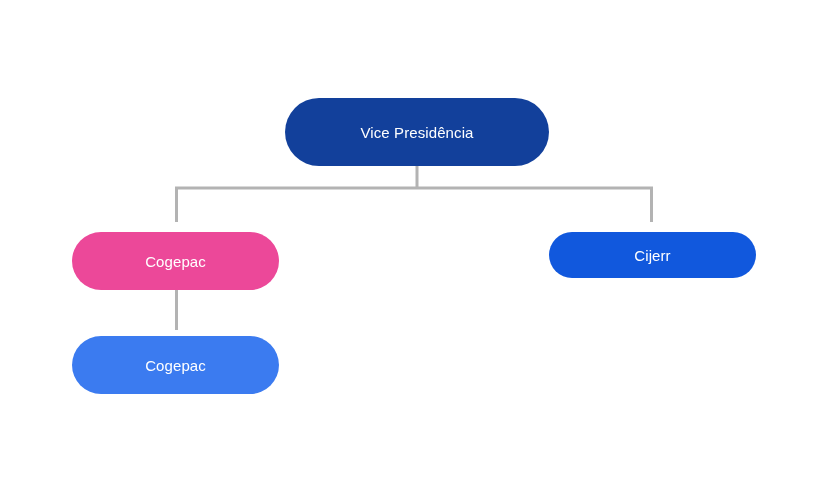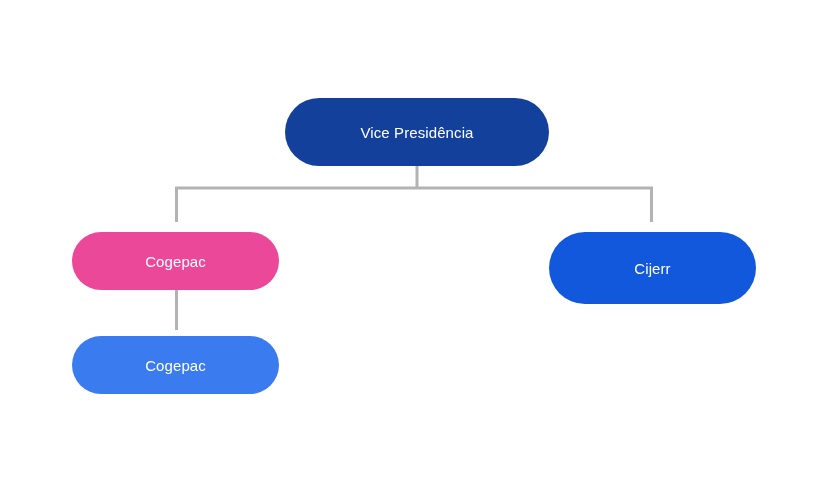--- a/index.html
+++ b/index.html
@@ -63,21 +63,21 @@
     top: 222px;
     width: 207px;
     height: 58px;
     background: #ec4899;
     z-index: 3;
   }
   #node-cijerr {
     left: 549px;
     top: 222px;
     width: 207px;
-    height: 72px;
+    height: 46px;
     background: #1158dd;
     z-index: 3;
   }
   
   #node-nugepnac {
     left: 72px;
     top: 326px;
     width: 207px;
     height: 58px;
     background: #3b7bf0;

